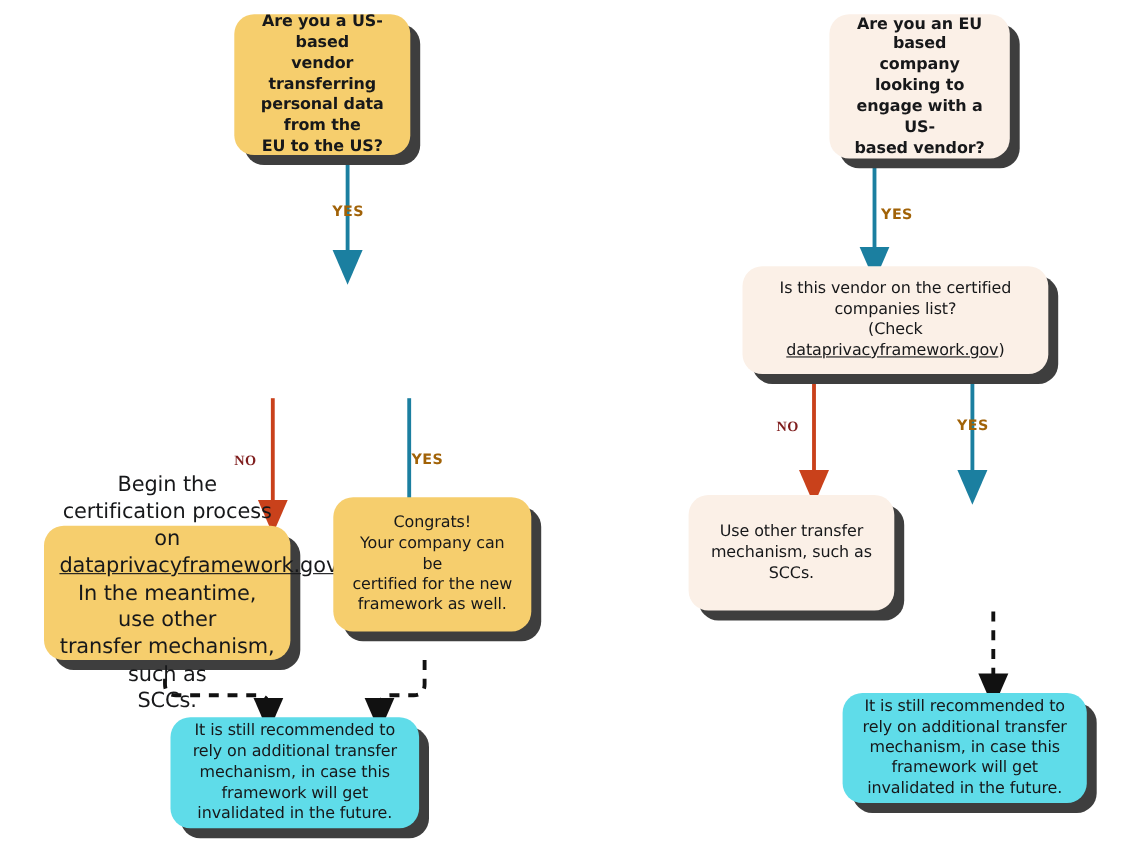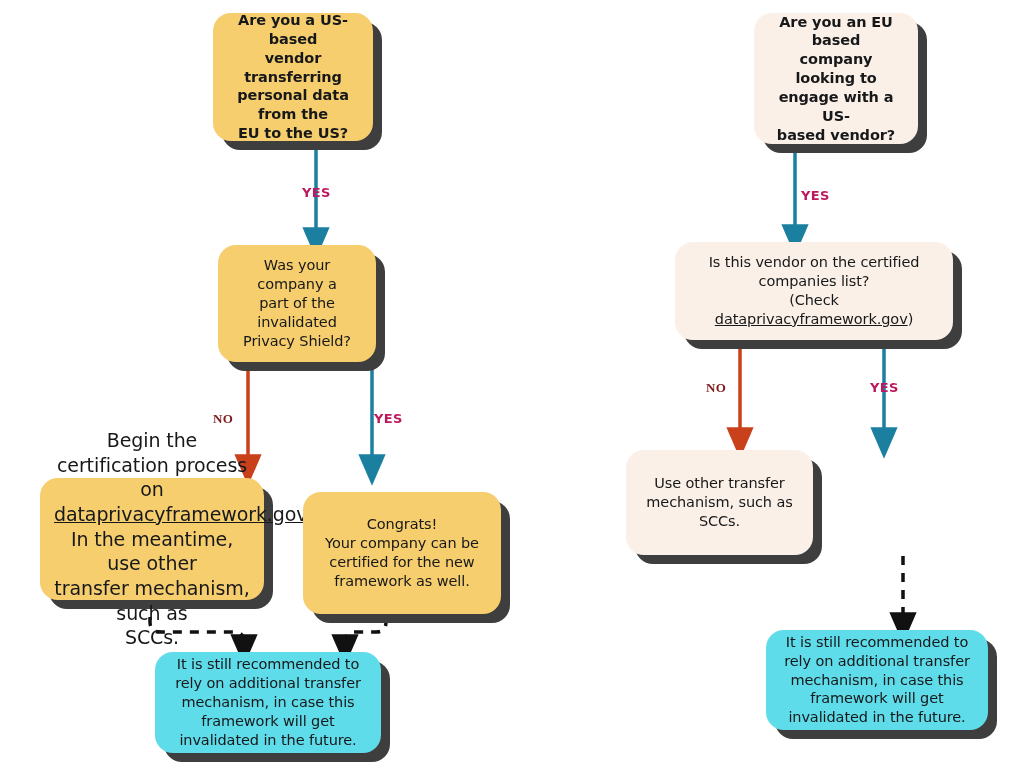--- a/index.html
+++ b/index.html
@@ -56,21 +56,21 @@
 
   .u { text-decoration: underline; text-underline-offset: 1px; }
 
   .edge-label {
     position: absolute;
     font-weight: 700;
     font-size: 13px;
     letter-spacing: 0.4px;
     z-index: 4;
   }
-  .lbl-yes { color: #be185d; text-align: center; }
+  .lbl-yes { color: #a16207; text-align: center; }
   .lbl-no  { color: #7f1d1d; font-family: Liberation Serif, serif; }
 </style>
 </head>
 <body>
 
 <div id="canvas">
 
   <svg id="connectors" viewBox="0 0 1024 768">
     <defs>
       <marker id="arrow-teal" markerWidth="9" markerHeight="9" refX="4.5" refY="4.5" orient="auto">
@@ -103,34 +103,29 @@
     <line x1="903" y1="556" x2="903" y2="628" stroke="#111111" stroke-width="3.5" stroke-dasharray="9 8" marker-end="url(#arrow-black)"></line>
   </svg>
 
   <div class="node fill-amber bold" style="left:213px; top:13px; width:160px; height:128px; font-size:14.5px;">
     <span class="txt">Are you a US-based
 vendor transferring
 personal data from the
 EU to the US?</span>
   </div>
 
-  <div class="node fill-amber reg" style="left:218px; top:245px; width:158px; height:117px; font-size:14.5px;">
-    <span class="txt">Was your company a
-part of the invalidated
-Privacy Shield?</span>
-  </div>
 
   <div class="node fill-amber reg" style="left:40px; top:478px; width:224px; height:122px; font-size:19px;">
     <span class="txt"><span>Begin the certification process</span><br><span>on </span><span class="u">dataprivacyframework.gov</span><span>.
 In the meantime, use other
 transfer mechanism, such as
 SCCs.</span></span>
   </div>
 
-  <div class="node fill-amber reg" style="left:303px; top:492px; width:198px; height:122px; font-size:14.5px;">
+  <div class="node fill-amber reg" style="left:303px; top:452px; width:180px; height:122px; font-size:14.5px;">
     <span class="txt">Congrats!
 Your company can be
 certified for the new
 framework as well.</span>
   </div>
 
   <div class="node fill-cyan reg" style="left:155px; top:652px; width:226px; height:101px; font-size:14.5px;">
     <span class="txt">It is still recommended to
 rely on additional transfer
 mechanism, in case this

